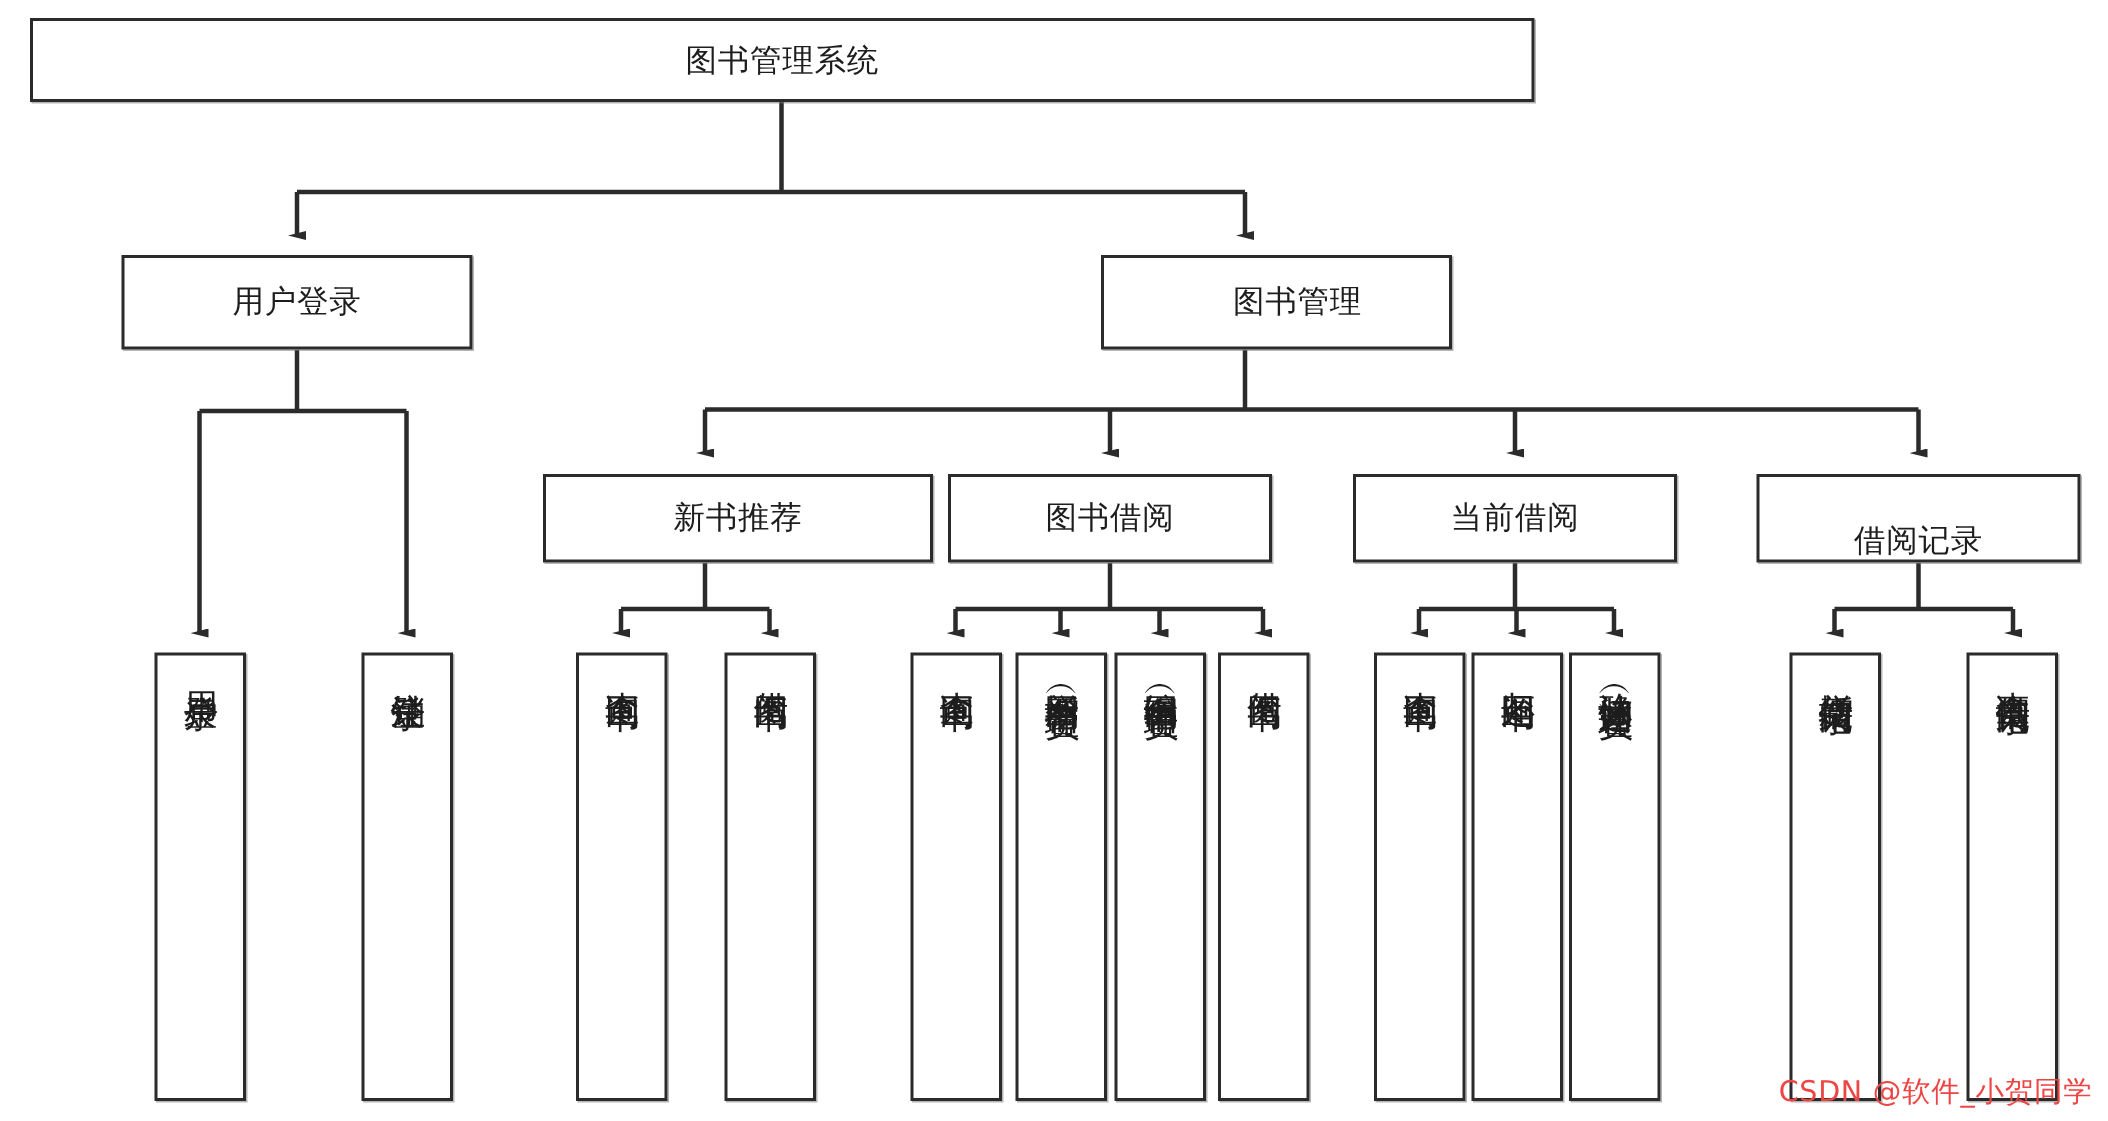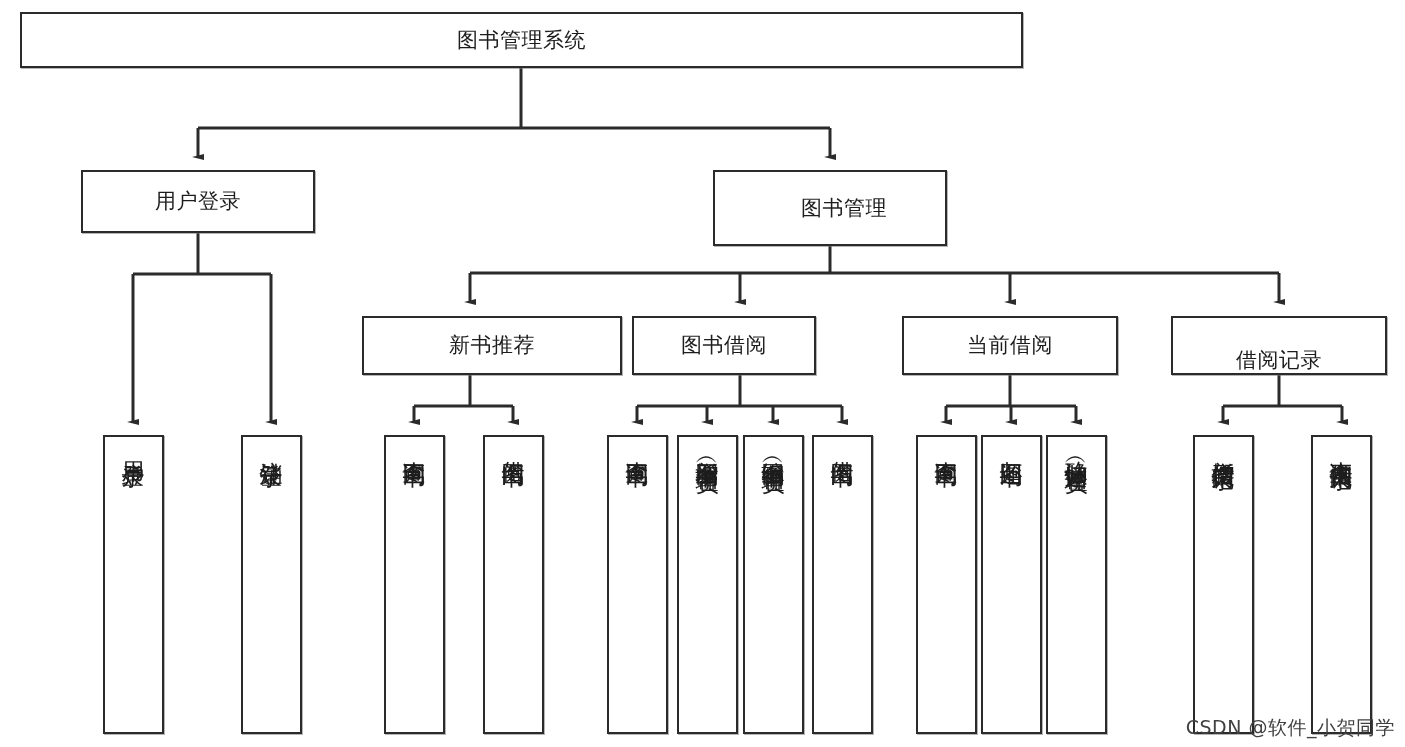--- a/index.html
+++ b/index.html
@@ -53,21 +53,21 @@
     font-size: 23px;
     line-height: 1.05;
     letter-spacing: 1.5px;
     white-space: normal;
     text-align: left;
   }
   .watermark {
     position: absolute;
     right: 10px;
     bottom: 6px;
-    color: #404040;
+    color: #ef4444;
     font-size: 19px;
     letter-spacing: 0.5px;
     white-space: nowrap;
     margin-left: 41px;
   }
 </style>
 </head>
 <body>
 
 <div id="canvas">
@@ -122,28 +122,28 @@
     </g>
   </svg>
 
   <div class="node" style="left:20px; top:12px; width:1003px; height:56px;">
     <span class="label">图书管理系统</span>
   </div>
 
   <div class="node" style="left:81px; top:170px; width:234px; height:63px;">
     <span class="label">用户登录</span>
   </div>
-  <div class="node" style="left:713px; top:170px; width:234px; height:76px;padding-left:28px;">
+  <div class="node" style="left:734px; top:170px; width:234px; height:63px;padding-left:28px;">
     <span class="label">图书管理</span>
   </div>
 
   <div class="node" style="left:362px; top:316px; width:260px; height:59px;">
     <span class="label">新书推荐</span>
   </div>
-  <div class="node" style="left:632px; top:316px; width:184px; height:59px;justify-content:center;">
+  <div class="node" style="left:632px; top:316px; width:216px; height:59px;justify-content:center;">
     <span class="label">图书借阅</span>
   </div>
   <div class="node" style="left:902px; top:316px; width:216px; height:59px;">
     <span class="label">当前借阅</span>
   </div>
   <div class="node" style="left:1171px; top:316px; width:216px; height:59px;align-items:flex-end;">
     <span class="label">借阅记录</span>
   </div>
 
   <div class="node vertical" style="left:103px; top:435px; width:61px; height:299px;">

